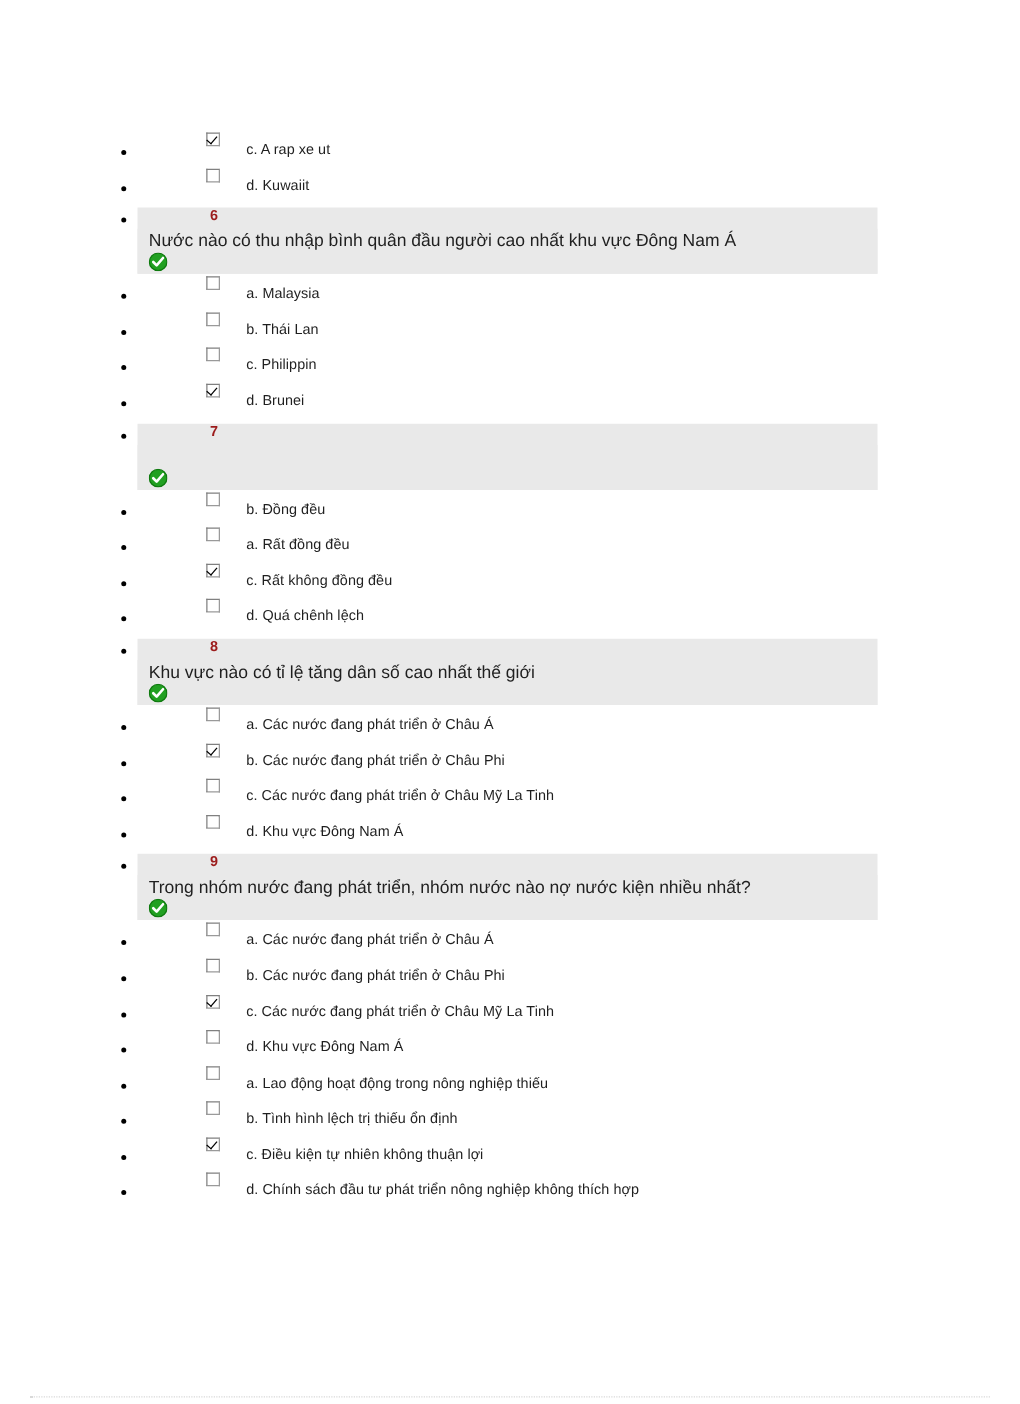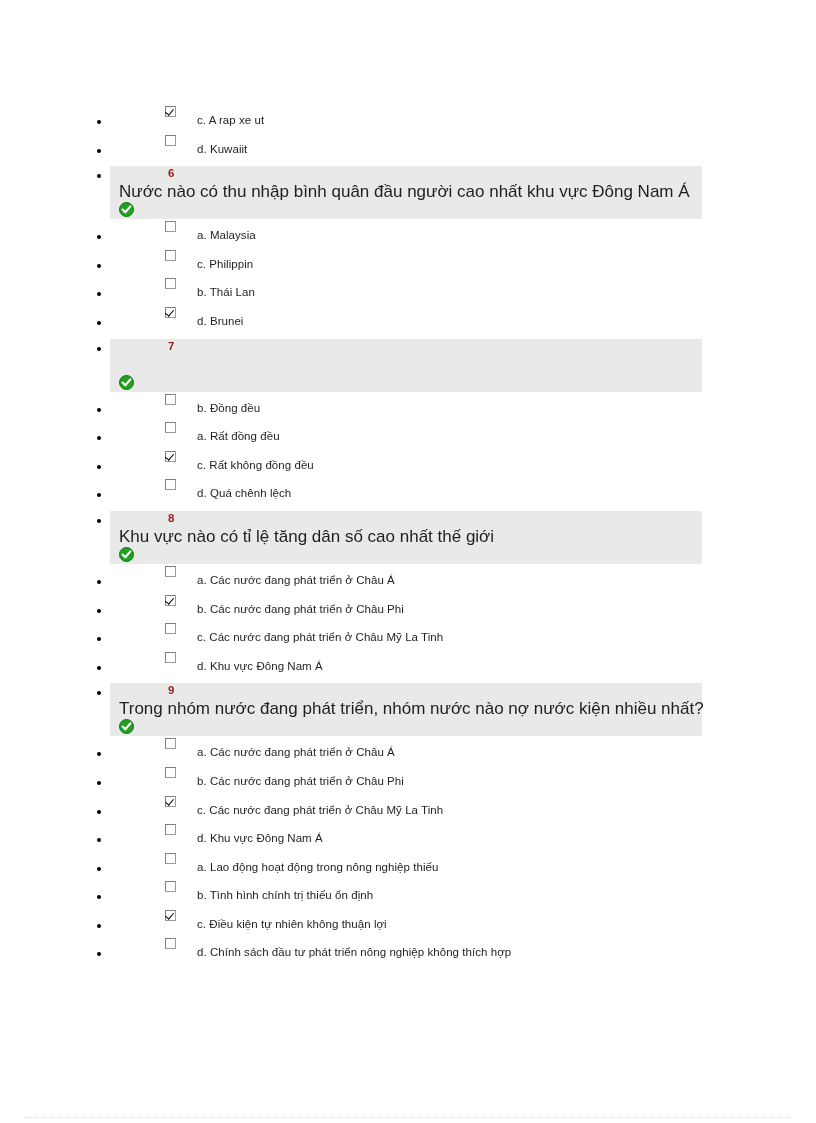--- a/index.html
+++ b/index.html
@@ -122,21 +122,21 @@
     font-size: 11.5px;
     font-weight: bold;
     color: #9c1b1b;
     letter-spacing: 0.2px;
   }
 
   .qtext {
     position: absolute;
     left: 119px;
     top: 24px;
-    font-size: 17px;
+    font-size: 14px;
     line-height: 14px;
     white-space: nowrap;
     color: #1f1f1f;
   }
 
   .qcheck {
     position: absolute;
     left: 119px;
     top: 41px;
     width: 15px;
@@ -182,26 +182,26 @@
         </span>
       </div>
       <div class="row answer-row">
         <span class="bullet"></span>
         <span class="checkbox"></span>
         <span class="answer-label">a. Malaysia</span>
       </div>
       <div class="row answer-row">
         <span class="bullet"></span>
         <span class="checkbox"></span>
+        <span class="answer-label">b. Thái Lan</span>
+      </div>
+      <div class="row answer-row">
+        <span class="bullet"></span>
+        <span class="checkbox"></span>
         <span class="answer-label">c. Philippin</span>
-      </div>
-      <div class="row answer-row">
-        <span class="bullet"></span>
-        <span class="checkbox"></span>
-        <span class="answer-label">b. Thái Lan</span>
       </div>
       <div class="row answer-row">
         <span class="bullet"></span>
         <span class="checkbox checked"></span>
         <span class="answer-label">d. Brunei</span>
       </div>
       <div class="row question-block">
         <div class="qband"></div>
         <div class="qband-lower"></div>
         <span class="bullet"></span>
@@ -300,21 +300,21 @@
         <span class="answer-label">d. Khu vực Đông Nam Á</span>
       </div>
       <div class="row answer-row">
         <span class="bullet"></span>
         <span class="checkbox"></span>
         <span class="answer-label">a. Lao động hoạt động trong nông nghiệp thiếu</span>
       </div>
       <div class="row answer-row">
         <span class="bullet"></span>
         <span class="checkbox"></span>
-        <span class="answer-label">b. Tình hình chính trị thiếu ổn định</span>
+        <span class="answer-label">b. Tình hình lệch trị thiếu ổn định</span>
       </div>
       <div class="row answer-row">
         <span class="bullet"></span>
         <span class="checkbox checked"></span>
         <span class="answer-label">c. Điều kiện tự nhiên không thuận lợi</span>
       </div>
       <div class="row answer-row">
         <span class="bullet"></span>
         <span class="checkbox"></span>
         <span class="answer-label">d. Chính sách đầu tư phát triển nông nghiệp không thích hợp</span>

